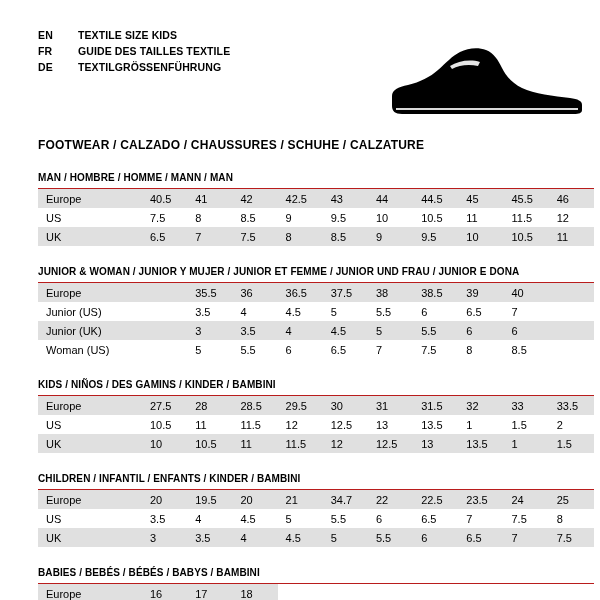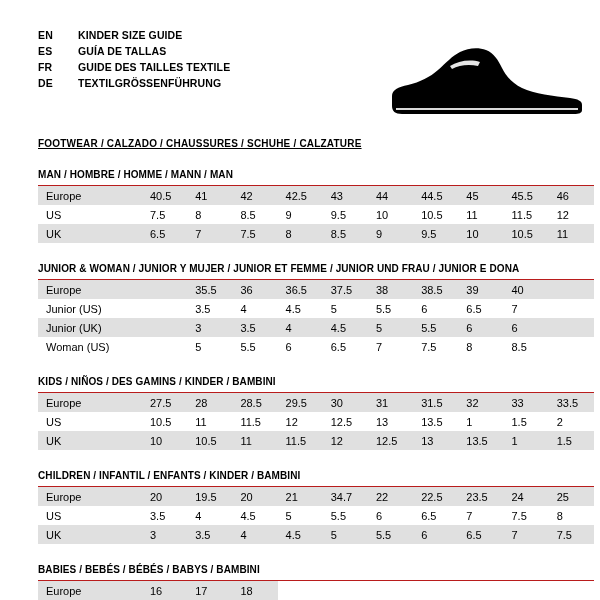--- a/index.html
+++ b/index.html
@@ -51,25 +51,24 @@
   .shoe-wrap {
     position: absolute;
     right: 8px;
     top: 16px;
     width: 200px;
     height: 74px;
   }
   .shoe-wrap svg { display: block; }
 
   .section-title {
-    font-size: 10px;
+    font-size: 12px;
     font-weight: bold;
     letter-spacing: 0.2px;
     margin: 14px 0 0 0;
-    text-decoration: underline;
   }
 
   
   .block {
     margin-top: 20px;
   }
   .block-title {
     font-size: 10px;
     font-weight: bold;
     letter-spacing: 0.1px;
@@ -100,25 +99,21 @@
 </head>
 <body>
 
 <div class="page">
 
   <div class="header">
     <table class="lang-table">
       <tbody>
         <tr>
           <td class="lang-code">EN</td>
-          <td class="lang-title">KINDER SIZE GUIDE</td>
-        </tr>
-        <tr>
-          <td class="lang-code">ES</td>
-          <td class="lang-title">GUÍA DE TALLAS</td>
+          <td class="lang-title">TEXTILE SIZE KIDS</td>
         </tr>
         <tr>
           <td class="lang-code">FR</td>
           <td class="lang-title">GUIDE DES TAILLES TEXTILE</td>
         </tr>
         <tr>
           <td class="lang-code">DE</td>
           <td class="lang-title">TEXTILGRÖSSENFÜHRUNG</td>
         </tr>
       </tbody>

